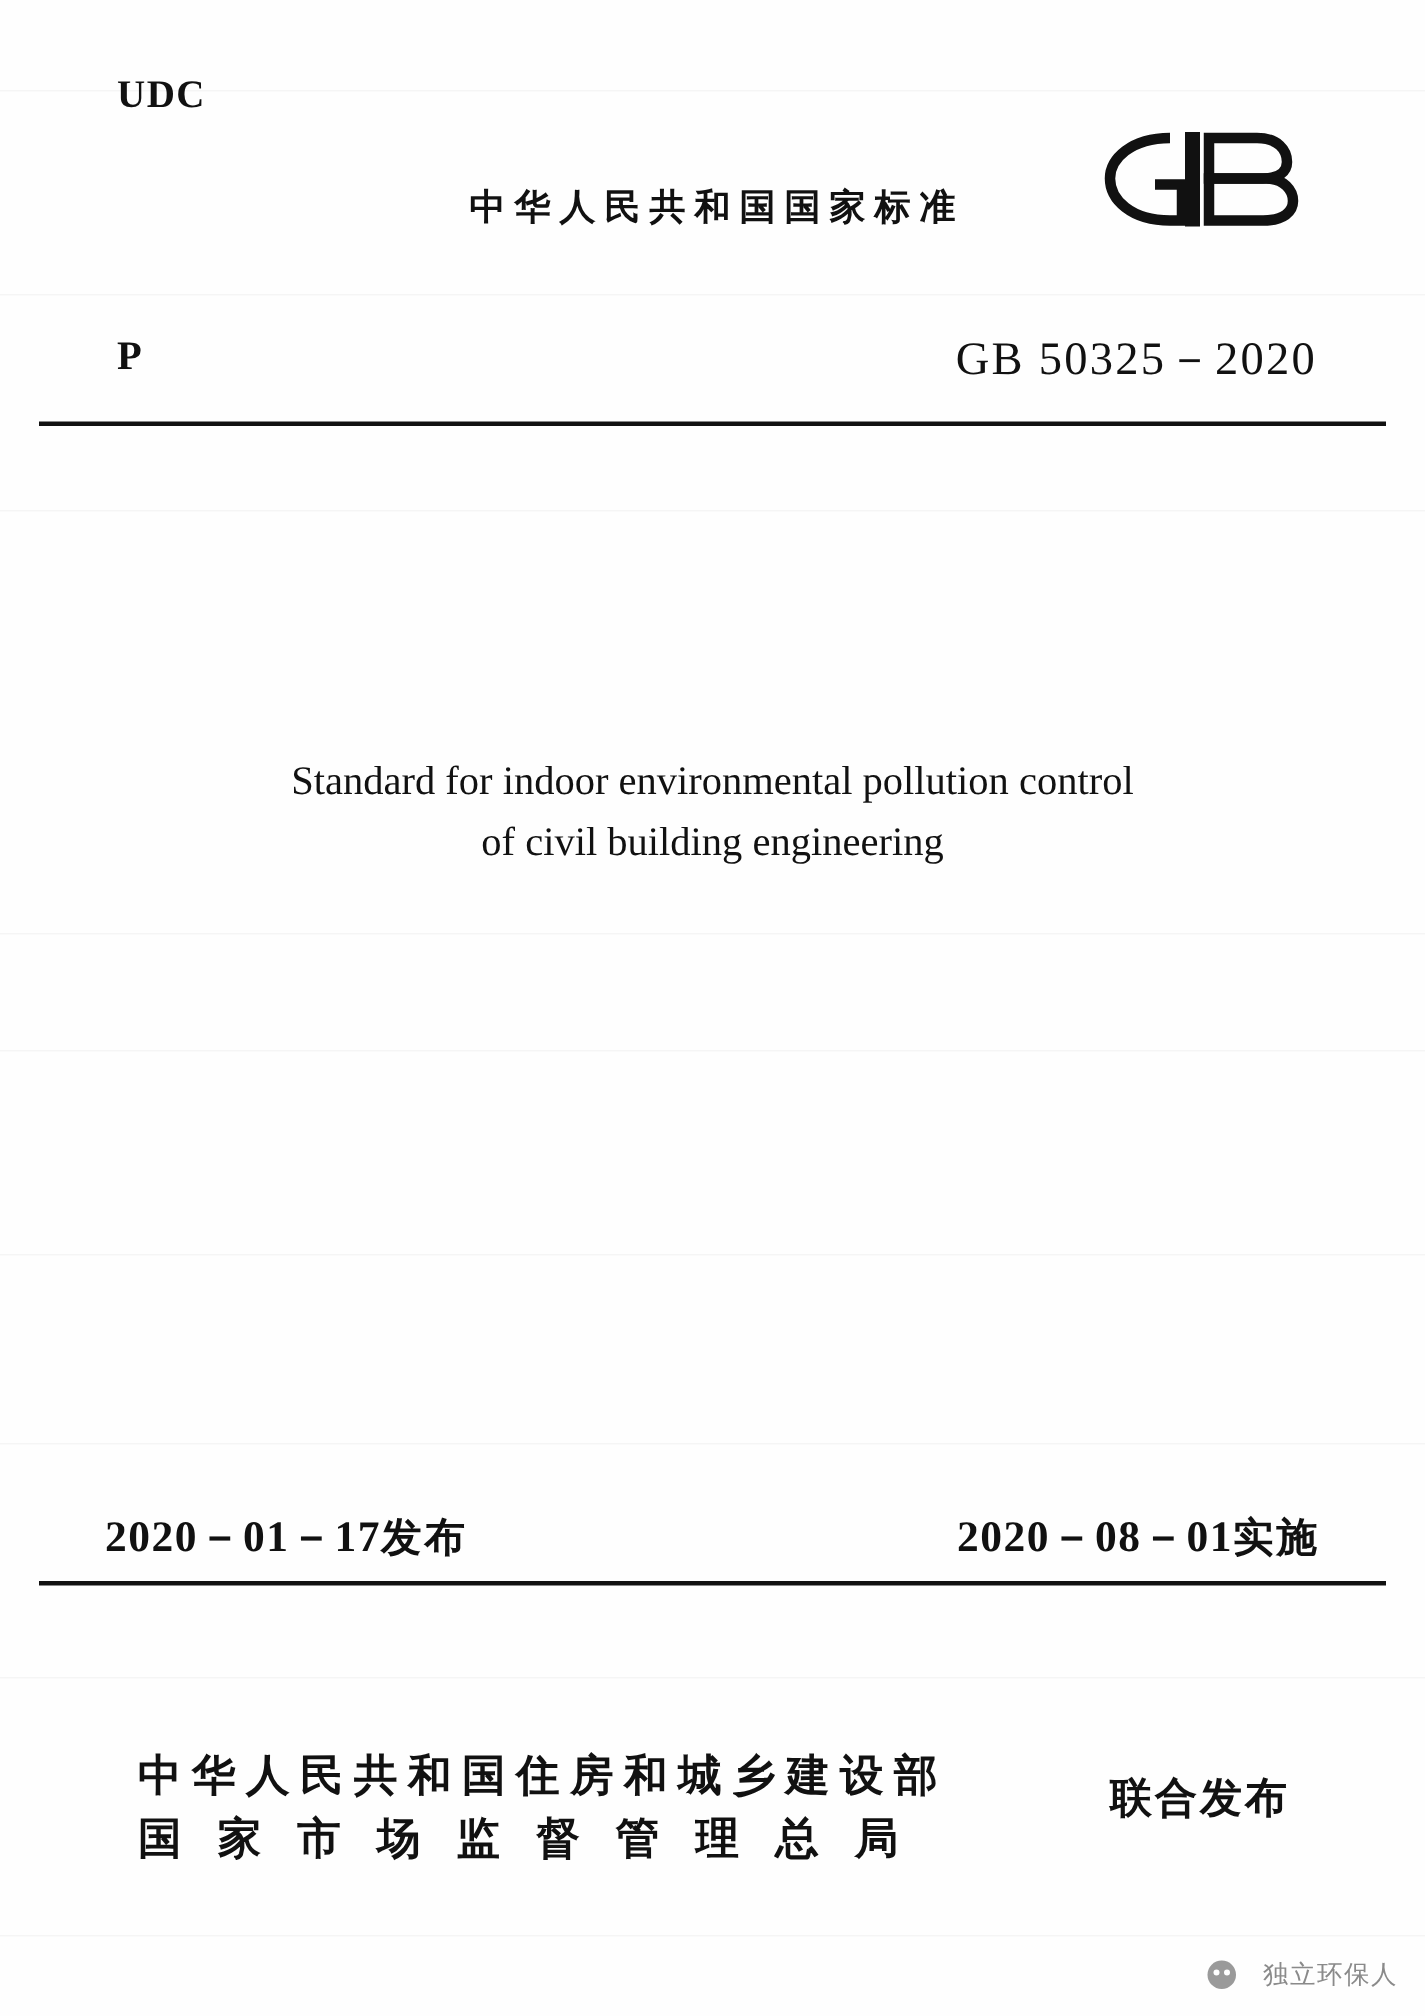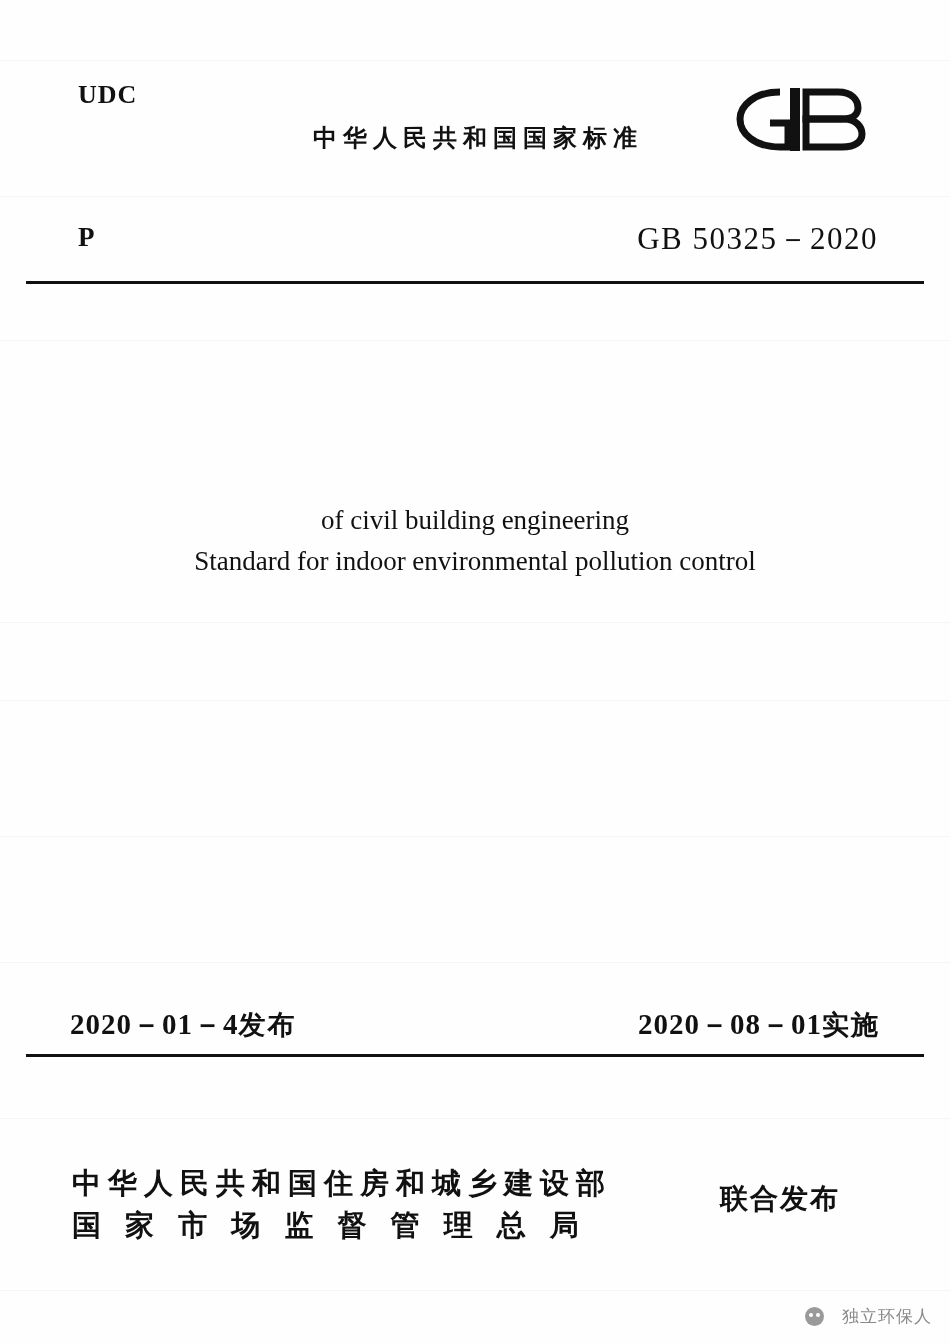--- a/index.html
+++ b/index.html
@@ -32,21 +32,20 @@
   }
 
   .udc {
     position: absolute;
     left: 78px;
     top: 48px;
     font-family: "Liberation Serif", serif;
     font-weight: bold;
     font-size: 26px;
     letter-spacing: 1px;
-    margin-top: 32px;
   }
 
   .national-standard {
     position: absolute;
     left: 0;
     right: 0;
     top: 122px;
     text-align: center;
     font-family: "DejaVu Sans", sans-serif;
     font-weight: bold;
@@ -135,25 +134,25 @@
 
   .issuers {
     position: absolute;
     left: 72px;
     top: 1162px;
     font-family: "DejaVu Sans", sans-serif;
     font-weight: bold;
     font-size: 29px;
     line-height: 1.45;
   }
-  .issuer-line { letter-spacing: 7px; white-space: nowrap; }
+  .issuer-line { letter-spacing: 7px; white-space: nowrap; margin-left: 20px; }
 
   .joint-release {
     position: absolute;
-    left: 720px;
+    left: 740px;
     top: 1180px;
     font-family: "DejaVu Sans", sans-serif;
     font-weight: bold;
     font-size: 28px;
     letter-spacing: 2px;
   }
 
   
   .watermark {
     position: absolute;
@@ -213,29 +212,29 @@
     </svg>
   </div>
 
   <div class="class-letter">P</div>
   <div class="std-number">GB 50325－2020</div>
 
   <div class="rule rule-top"></div>
 
 
   <div class="title-en">
+    <div>Standard for indoor environmental pollution control</div>
     <div>of civil building engineering</div>
-    <div>Standard for indoor environmental pollution control</div>
   </div>
 
   <div class="rule rule-bottom"></div>
 
   <div class="date-row">
     <div class="date-item">
-      <span>2020－01－4</span><span class="cn">发布</span>
+      <span>2020－01－17</span><span class="cn">发布</span>
     </div>
     <div class="date-item">
       <span>2020－08－01</span><span class="cn">实施</span>
     </div>
   </div>
 
   <div class="issuers">
     <div class="issuer-line">中华人民共和国住房和城乡建设部</div>
     <div class="issuer-line">国 家 市 场 监 督 管 理 总 局</div>
   </div>

